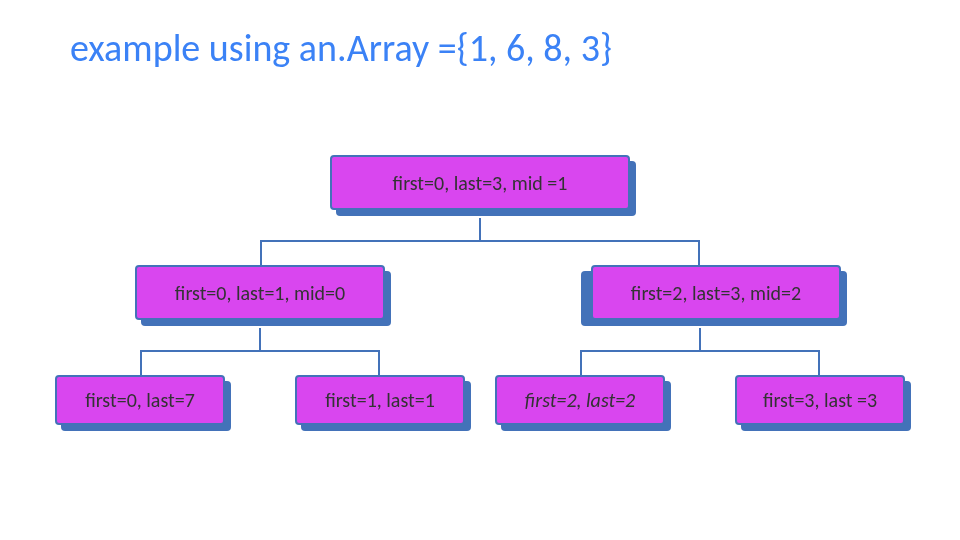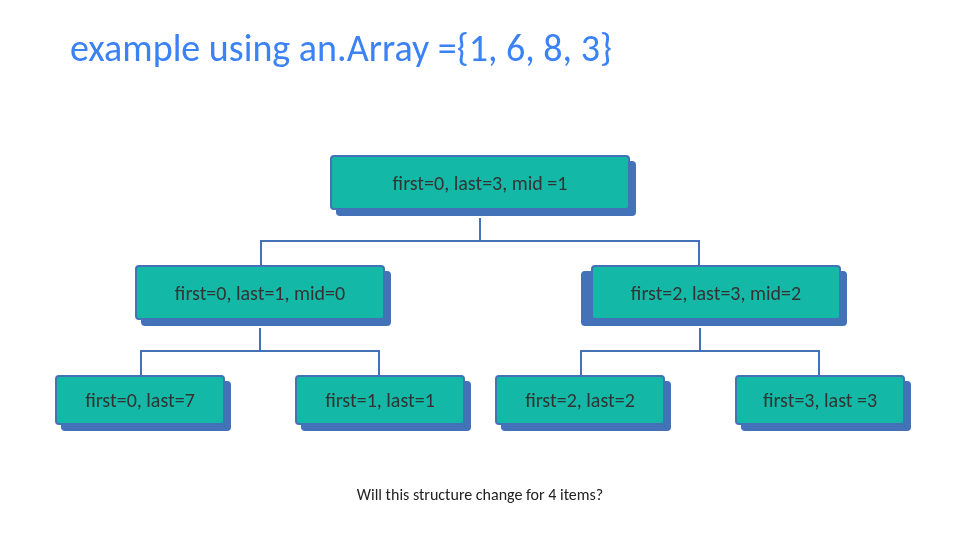--- a/index.html
+++ b/index.html
@@ -39,21 +39,21 @@
     top: 6px;
     width: 100%;
     height: 100%;
     background: #4372b9;
     border-radius: 4px;
   }
   .node .front {
     position: relative;
     width: 100%;
     height: 100%;
-    background: #14b8a6;
+    background: #d946ef;
     border: 2px solid #4372b9;
     border-radius: 4px;
     display: flex;
     align-items: center;
     justify-content: center;
     font-size: 20px;
     box-sizing: border-box;
   }
   .conn {
     position: absolute;
@@ -120,30 +120,29 @@
       <div class="front">
           <span>first=0, last=7</span>
         </div>
     </div>
     <div class="node" style="left:255px; top:220px; width:170px; height:50px;">
       <div class="back"></div>
       <div class="front">
           <span>first=1, last=1</span>
         </div>
     </div>
-    <div class="node" style="left:455px; top:220px; width:170px; height:50px;">
+    <div class="node" style="left:455px; top:220px; width:170px; height:50px;font-style:italic;">
       <div class="back"></div>
       <div class="front">
           <span>first=2, last=2</span>
         </div>
     </div>
     <div class="node" style="left:695px; top:220px; width:170px; height:50px;">
       <div class="back"></div>
       <div class="front">
           <span>first=3, last =3</span>
         </div>
     </div>
 
   </div>
 
-  <div class="footnote">Will this structure change for 4 items?</div>
 
 </div>
 
 </body></html>

